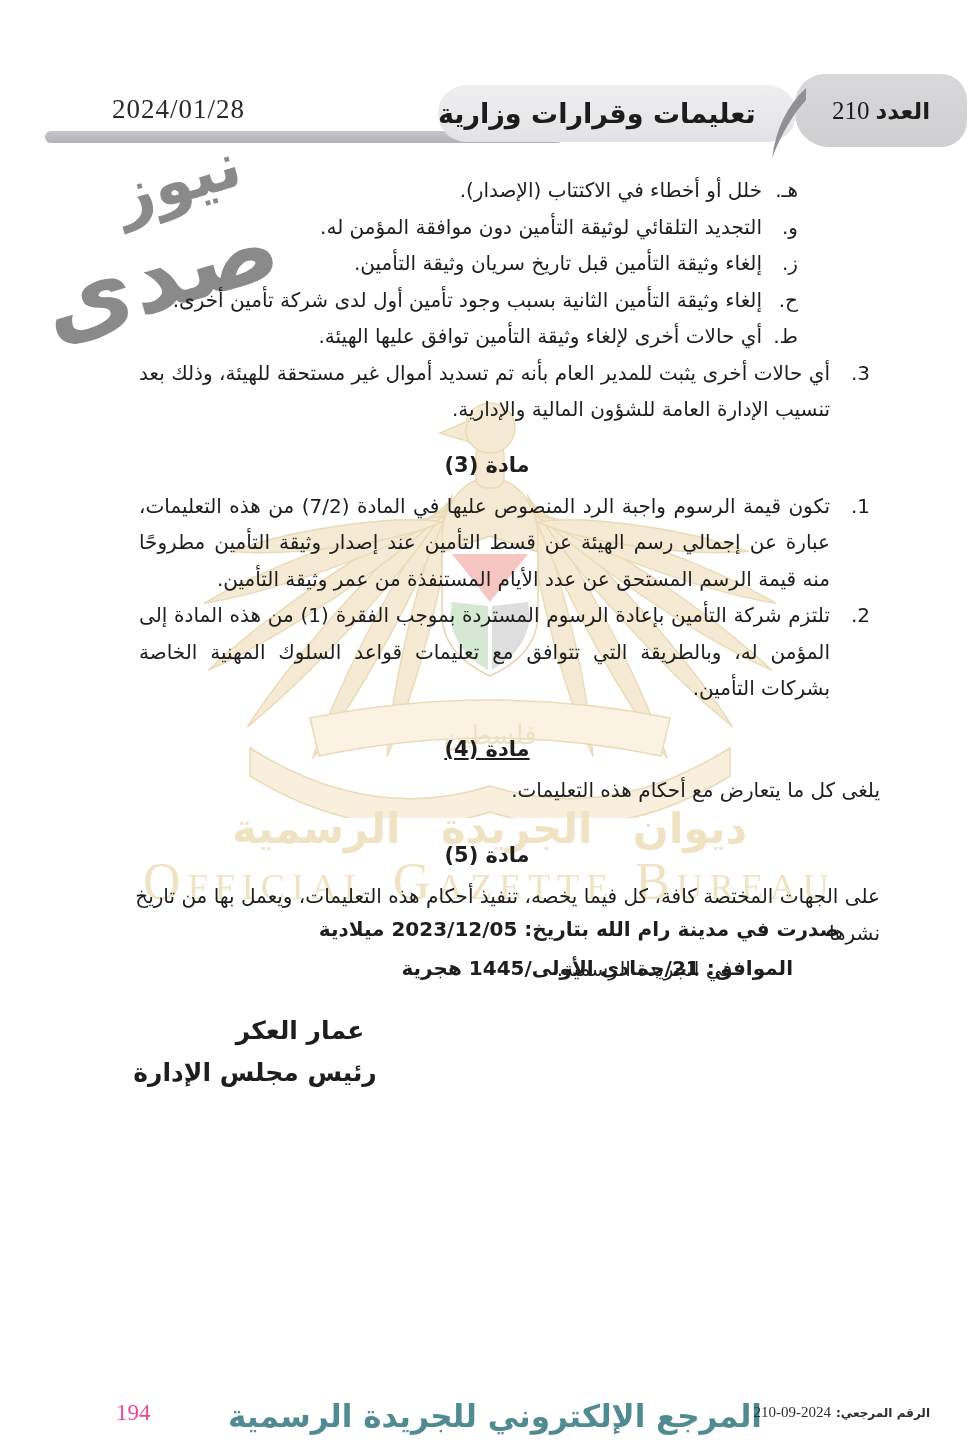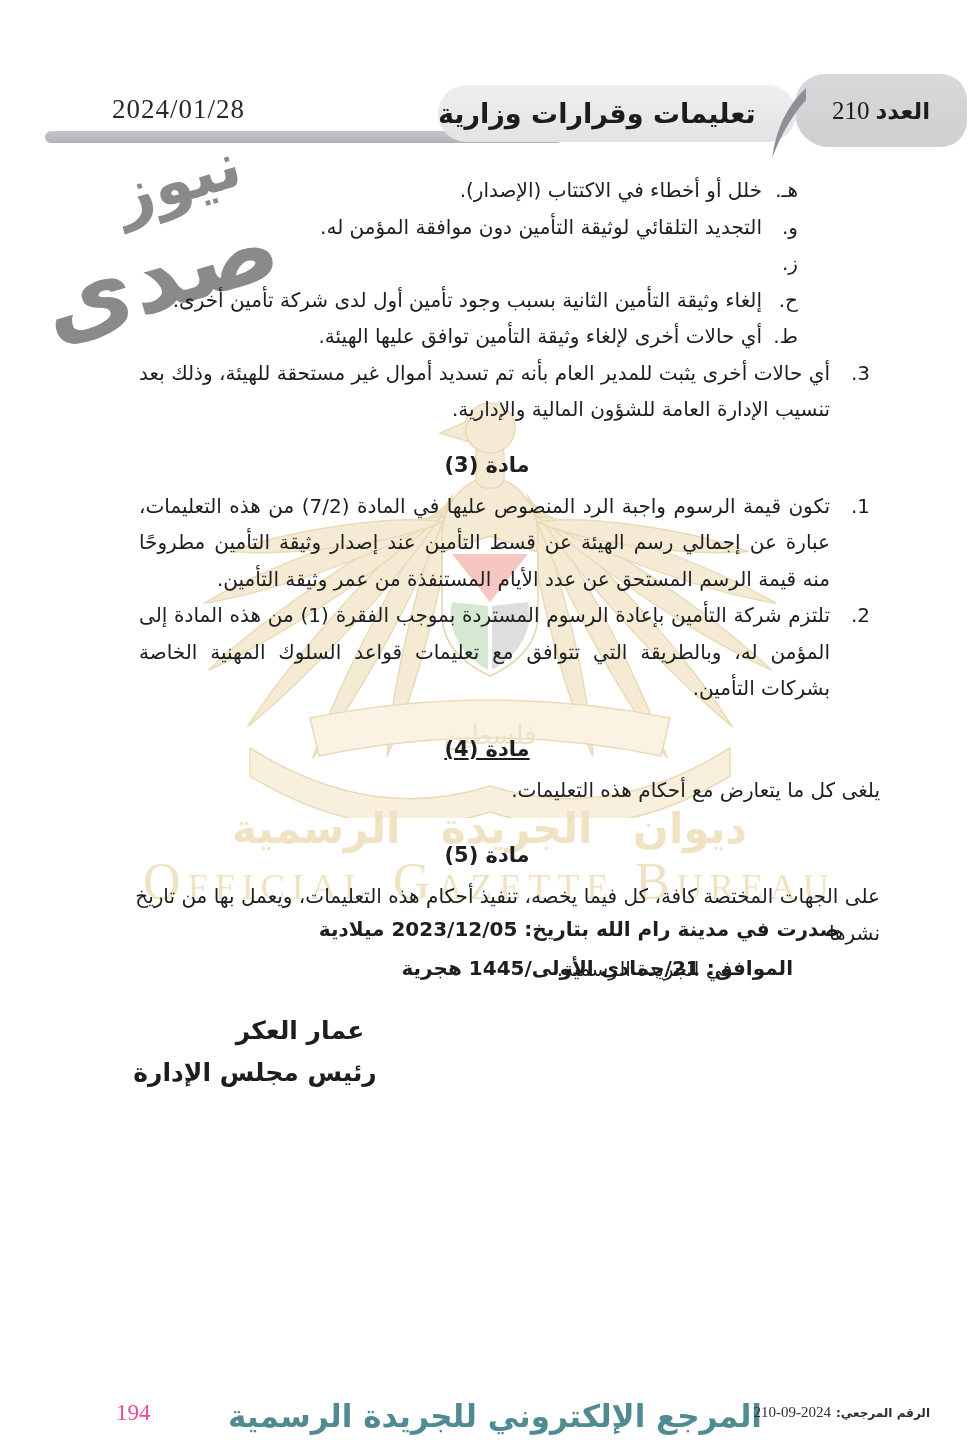--- a/index.html
+++ b/index.html
@@ -170,20 +170,21 @@
     <div class="row letters">
       <span class="mk">هـ.</span>
       <span class="tx">خلل أو أخطاء في الاكتتاب (الإصدار).</span>
     </div>
     <div class="row letters">
       <span class="mk">و.</span>
       <span class="tx">التجديد التلقائي لوثيقة التأمين دون موافقة المؤمن له.</span>
     </div>
     <div class="row letters">
       <span class="mk">ز.</span>
+      <span class="tx">إلغاء وثيقة التأمين قبل تاريخ سريان وثيقة التأمين.</span>
     </div>
     <div class="row letters">
       <span class="mk">ح.</span>
       <span class="tx">إلغاء وثيقة التأمين الثانية بسبب وجود تأمين أول لدى شركة تأمين أخرى.</span>
     </div>
     <div class="row letters">
       <span class="mk">ط.</span>
       <span class="tx">أي حالات أخرى لإلغاء وثيقة التأمين توافق عليها الهيئة.</span>
     </div>
 

